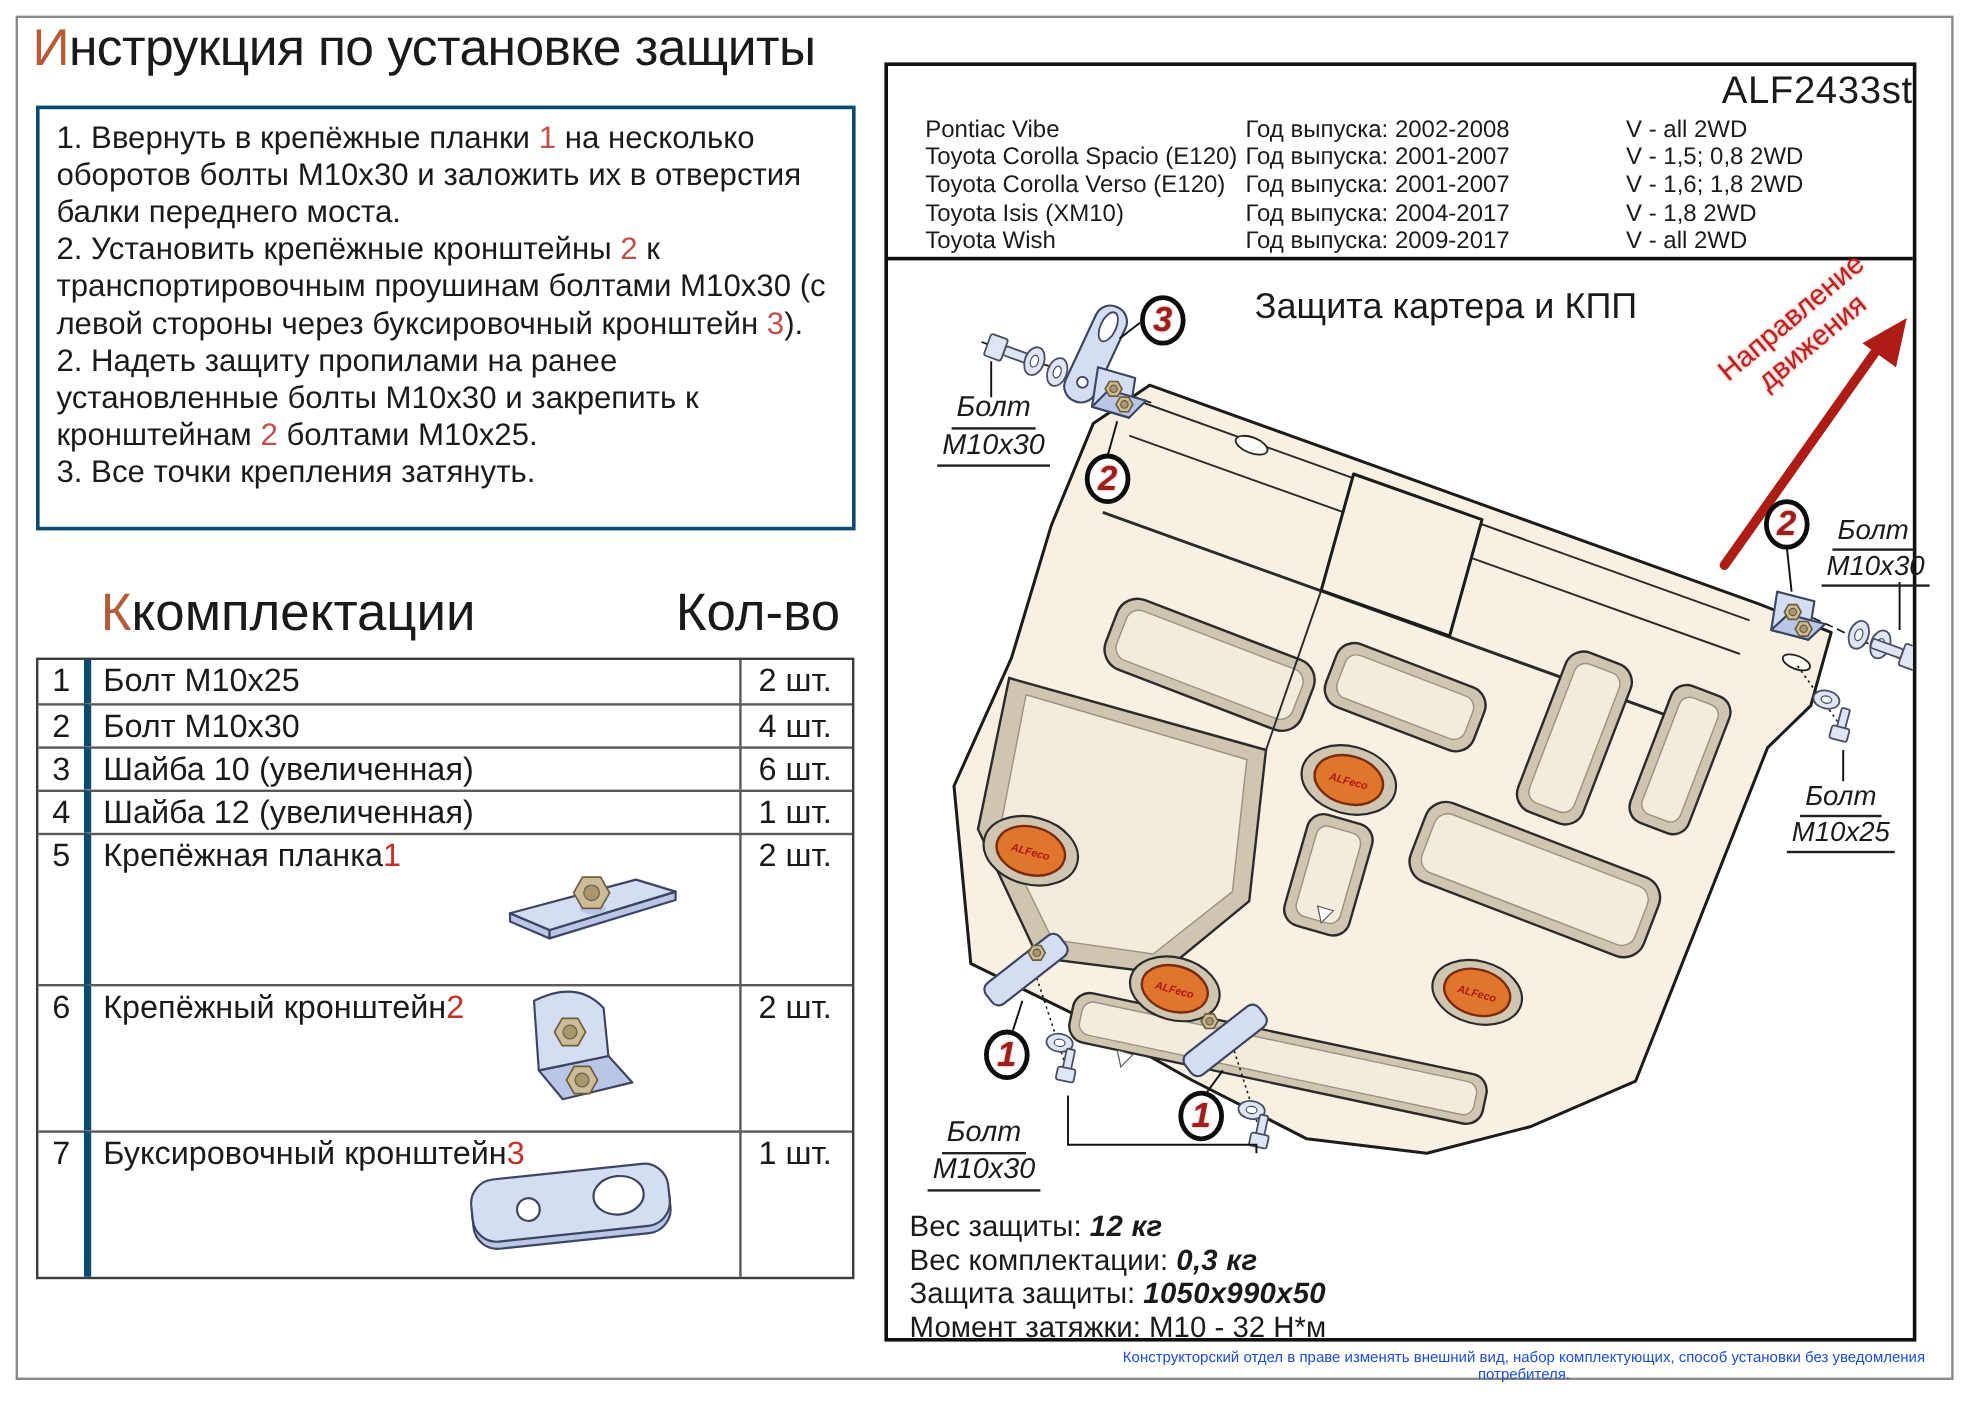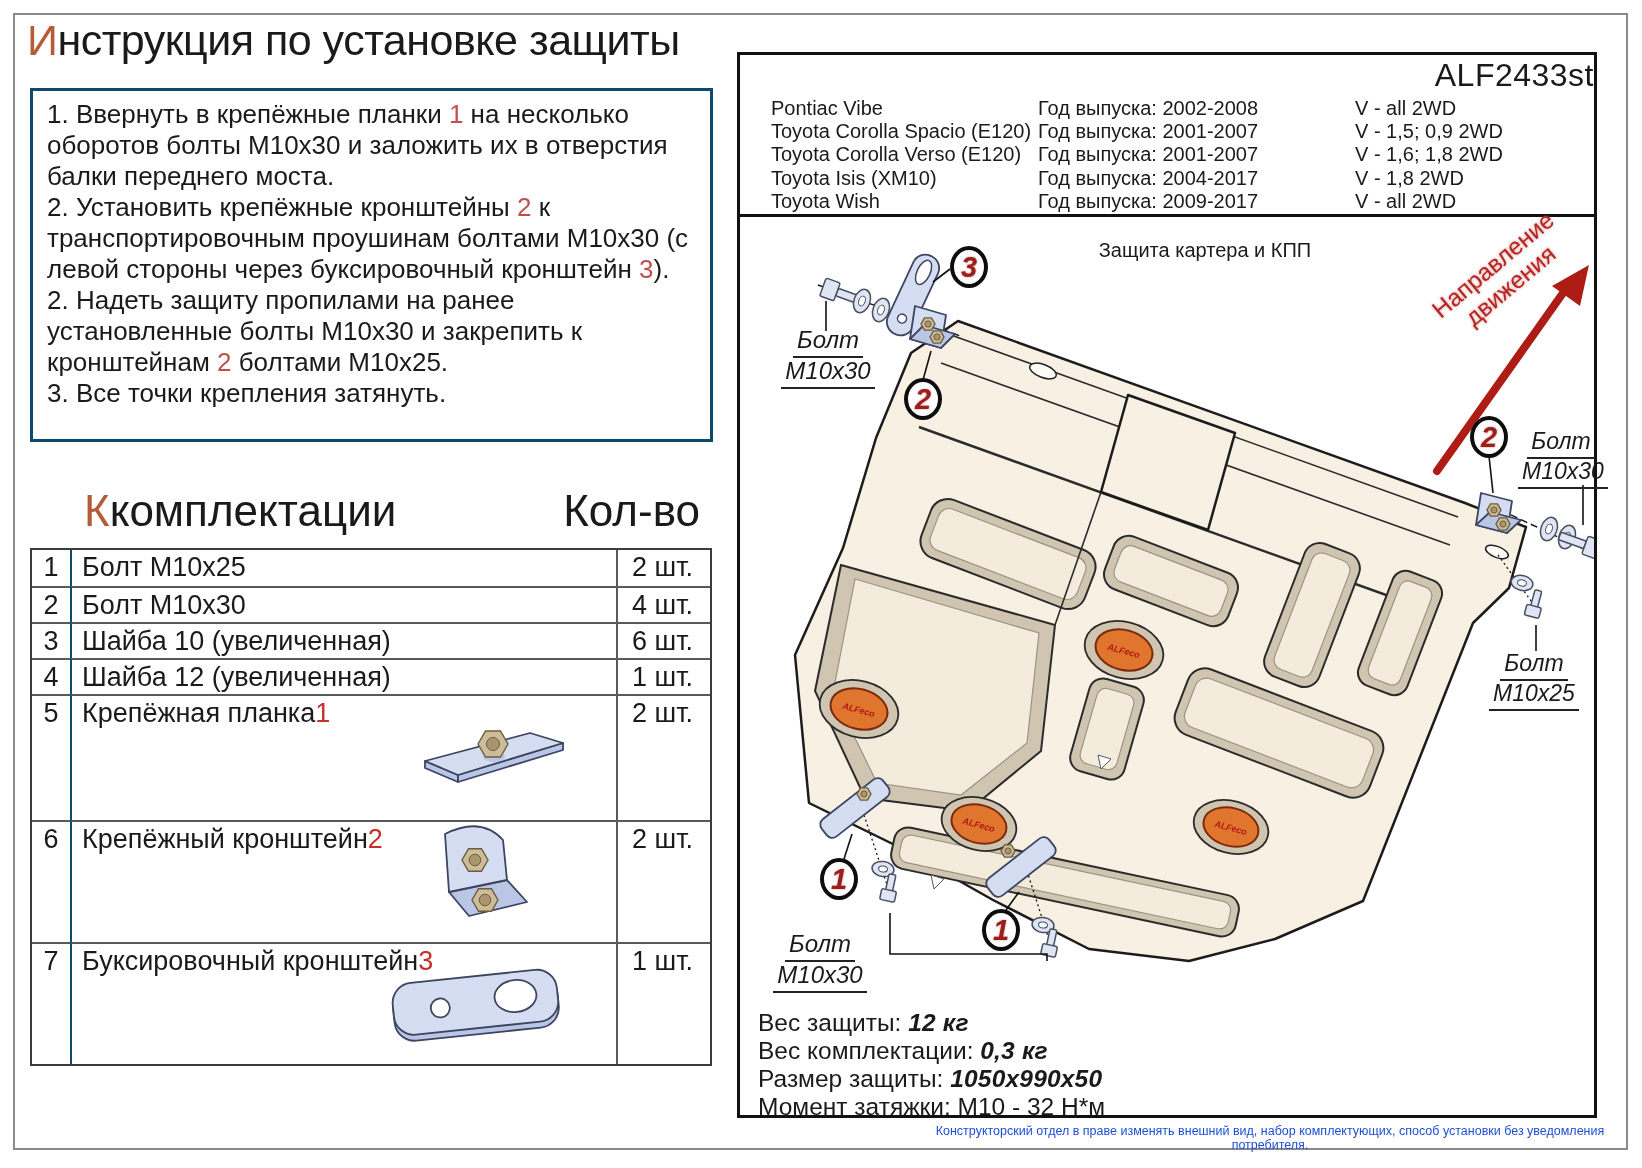--- a/index.html
+++ b/index.html
@@ -18,35 +18,35 @@
   .instruction-box{position:absolute;left:30px;top:88px;width:683px;height:354px;border:3px solid #0c4a6e;
     padding:8px 14px;font-size:26px;line-height:31px;}
   .comp-heading{position:absolute;left:84px;top:486px;font-size:44px;}
   .qty-heading{position:absolute;left:540px;top:486px;width:160px;text-align:right;font-size:44px;}
   .parts-table{position:absolute;left:30px;top:548px;width:682px;border:2px solid #3c3c3c;
     display:grid;grid-template-columns:38px 546px 1fr;grid-template-rows:36px 36px 36px 36px 126px 122px 122px;
     font-size:27px;}
   .parts-table .cell{border-top:2px solid #5a5a5a;display:flex;align-items:flex-start;padding-top:2px;}
   .parts-table .cell.r0{border-top:none;}
   .parts-table .c-num{justify-content:center;}
-  .parts-table .c-name{padding-left:10px;border-left:2px solid #0c4a6e;}
+  .parts-table .c-name{padding-left:10px;border-left:6px solid #0c4a6e;}
   .parts-table .c-qty{padding-left:14px;border-left:2px solid #5a5a5a;}
   .part-img{position:absolute;}
   .lube-note{position:absolute;left:25px;top:1082px;width:690px;text-align:center;
     color:var(--note-red);font-size:26px;line-height:35px;}
   .panel{position:absolute;left:737px;top:52px;width:860px;height:1066px;border:3px solid #111;background:#fff;}
   .part-number{position:absolute;left:0;top:2px;width:100%;text-align:right;font-size:32px;font-weight:normal;letter-spacing:0.5px;}
   .vehicles{position:absolute;left:0;top:42px;width:100%;}
   .vrow{position:relative;height:23.2px;font-size:20px;white-space:nowrap;}
   .v-model{position:absolute;left:31px;}
   .v-years{position:absolute;left:298px;}
   .v-engine{position:absolute;left:615px;}
   .panel-divider{position:absolute;left:0;top:159px;width:100%;border-top:3px solid #111;}
   #diagram{position:absolute;left:0;top:161px;width:854px;height:752px;}
-  .diagram-title{position:absolute;left:300px;top:184px;width:330px;text-align:center;font-size:20px;}
+  .diagram-title{position:absolute;left:300px;top:184px;width:330px;text-align:center;font-size:30px;}
   .direction-label{position:absolute;left:664px;top:193px;width:195px;text-align:center;
     color:#b62420;font-size:24px;line-height:27px;transform:rotate(-40deg);
     text-shadow:0 0 3px rgba(182,36,32,0.55);}
   .callout{position:absolute;width:38px;height:42px;border:4px solid #0d0d0d;border-radius:50%;background:#fff;
     color:var(--callout-red);font-size:29px;font-weight:bold;font-style:italic;
     display:flex;align-items:center;justify-content:center;
     text-shadow:0 0 2px rgba(156,31,28,0.6);}
   .bolt-label{position:absolute;font-style:italic;font-size:24px;text-align:center;line-height:1.12;}
   .bolt-label .bl-line{display:inline-block;border-bottom:2px solid #222;padding:0 4px 2px;}
   .specs{position:absolute;left:18px;top:954px;font-size:24.5px;line-height:28px;white-space:nowrap;}
@@ -171,21 +171,21 @@
     <div class="part-number">ALF2433st</div>
     <div class="vehicles" id="vehicle-list">
         <div class="vrow">
           <span class="v-model">Pontiac Vibe</span>
           <span class="v-years">Год выпуска: 2002-2008</span>
           <span class="v-engine">V - all 2WD</span>
         </div>
         <div class="vrow">
           <span class="v-model">Toyota Corolla Spacio (E120)</span>
           <span class="v-years">Год выпуска: 2001-2007</span>
-          <span class="v-engine">V - 1,5; 0,9 2WD</span>
+          <span class="v-engine">V - 1,5; 0,8 2WD</span>
         </div>
         <div class="vrow">
           <span class="v-model">Toyota Corolla Verso (E120)</span>
           <span class="v-years">Год выпуска: 2001-2007</span>
           <span class="v-engine">V - 1,6; 1,8 2WD</span>
         </div>
         <div class="vrow">
           <span class="v-model">Toyota Isis (XM10)</span>
           <span class="v-years">Год выпуска: 2004-2017</span>
           <span class="v-engine">V - 1,8 2WD</span>
@@ -391,19 +391,19 @@
       <div class="bl-line">М10х25</div>
     </div>
     <div class="bolt-label" style="left:28px;top:876px;width:104px;">
       <div class="bl-line">Болт</div><br>
       <div class="bl-line">М10х30</div>
     </div>
 
     <div class="specs" id="specs">
         <div class="spec-line"><span>Вес защиты: </span><b>12 кг</b></div>
         <div class="spec-line"><span>Вес комплектации: </span><b>0,3 кг</b></div>
-        <div class="spec-line"><span>Размер защиты: </span><b>1050х990х50</b></div>
+        <div class="spec-line"><span>Защита защиты: </span><b>1050х990х50</b></div>
         <div class="spec-line"><span>Момент затяжки: </span><span>М10 - 32 Н*м</span></div>
       </div>
   </div>
 
   <div class="footer">Конструкторский отдел в праве изменять внешний вид, набор комплектующих, способ установки без уведомления потребителя.</div>
 </div>
 
 </body></html>

